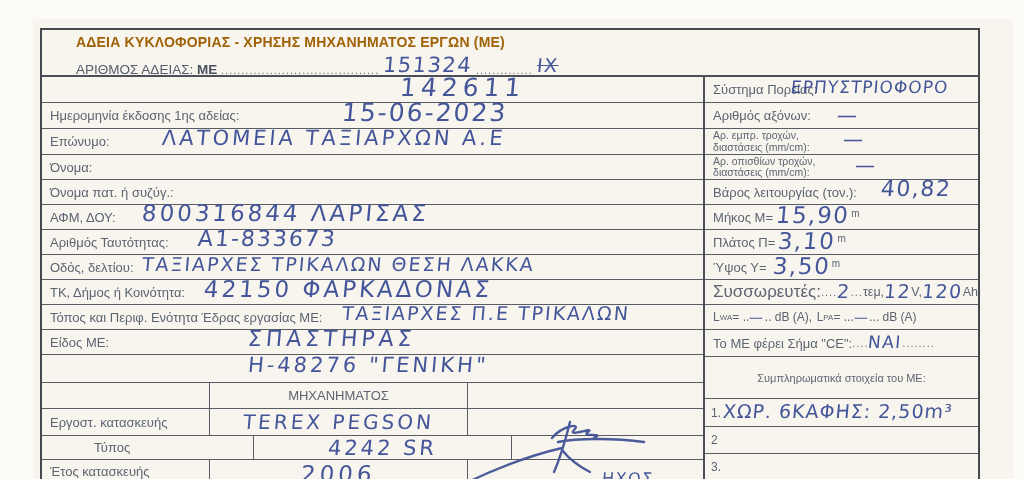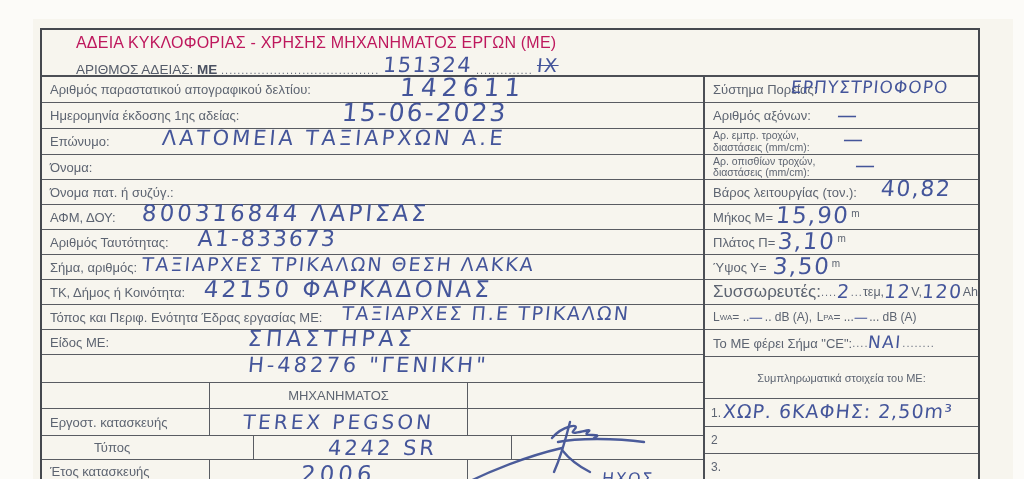--- a/index.html
+++ b/index.html
@@ -3,22 +3,22 @@
 <meta charset="utf-8">
 <style>
   html,body{margin:0;padding:0;width:1024px;height:479px;overflow:hidden;
     background:#fcfbf8;font-family:"Liberation Sans",sans-serif;}
   *{box-sizing:border-box;}
   .paper{position:absolute;left:33px;top:19px;width:980px;height:460px;background:#f7f5ee;}
   .sheet{position:absolute;left:40px;top:28px;width:940px;height:465px;
     border:2.5px solid #45484e;background:#f7f5ee;}
   
   .hdr{position:relative;height:47px;border-bottom:2px solid #4c4f55;}
-  .title{position:absolute;left:34px;top:4px;font-size:16px;font-weight:normal;
-    color:#be185d;letter-spacing:.2px;white-space:nowrap;}
+  .title{position:absolute;left:34px;top:4px;font-size:14px;font-weight:bold;
+    color:#a16207;letter-spacing:.2px;white-space:nowrap;}
   .licline{position:absolute;left:34px;top:25px;font-size:13.5px;color:#555c6a;white-space:nowrap;}
   .licline b{color:#4a5161;}
   .dots{color:#6a7180;font-size:11px;letter-spacing:1px;}
   
   .hw{font-family:"DejaVu Sans",sans-serif;color:#44559a;display:inline-block;
     transform:skewX(-5deg);white-space:nowrap;letter-spacing:1.5px;}
   .hw.abs{position:absolute;z-index:3;}
   .strike{text-decoration:line-through;}
   
   .cols{position:absolute;top:47px;left:0;right:0;bottom:0;display:flex;align-items:stretch;}
@@ -59,21 +59,20 @@
       <span class="dots">..............</span>
       <span class="hw strike" style="font-size:19px;position:relative;top:-2px;">ΙΧ</span>
     </div>
   </div>
 
   <div class="cols">
 
     <div class="lcol">
 
       <div class="row" style="height:26px;">
-        <span class="plabel">Αριθμός παραστατικού απογραφικού δελτίου:</span>
         <span class="hw abs" style="left:358px;top:-4px;font-size:25px;letter-spacing:5px;">142611</span>
       </div>
       <div class="row" style="height:26px;">
         <span class="plabel">Ημερομηνία έκδοσης 1ης αδείας:</span>
         <span class="hw abs" style="left:300px;top:-5px;font-size:25px;letter-spacing:2px;">15-06-2023</span>
       </div>
       <div class="row" style="height:26px;">
         <span class="plabel">Επώνυμο:</span>
         <span class="hw abs" style="left:120px;top:-3px;font-size:21px;letter-spacing:3px;">ΛΑΤΟΜΕΙΑ ΤΑΞΙΑΡΧΩΝ Α.Ε</span>
       </div>
@@ -85,21 +84,21 @@
       </div>
       <div class="row" style="height:25px;">
         <span class="plabel">ΑΦΜ, ΔΟΥ:</span>
         <span class="hw abs" style="left:100px;top:-5px;font-size:23px;letter-spacing:3px;">800316844 ΛΑΡΙΣΑΣ</span>
       </div>
       <div class="row" style="height:25px;">
         <span class="plabel">Αριθμός Ταυτότητας:</span>
         <span class="hw abs" style="left:156px;top:-4px;font-size:22px;letter-spacing:2px;">Α1-833673</span>
       </div>
       <div class="row" style="height:25px;">
-        <span class="plabel">Σήμα, αριθμός:</span>
+        <span class="plabel">Οδός, δελτίου:</span>
         <span class="hw abs" style="left:100px;top:-2px;font-size:19px;letter-spacing:2px;">ΤΑΞΙΑΡΧΕΣ ΤΡΙΚΑΛΩΝ ΘΕΣΗ ΛΑΚΚΑ</span>
       </div>
       <div class="row" style="height:25px;">
         <span class="plabel">ΤΚ, Δήμος ή Κοινότητα:</span>
         <span class="hw abs" style="left:162px;top:-4px;font-size:23px;letter-spacing:3px;">42150 ΦΑΡΚΑΔΟΝΑΣ</span>
       </div>
       <div class="row" style="height:25px;">
         <span class="plabel">Τόπος και Περιφ. Ενότητα Έδρας εργασίας ΜΕ:</span>
         <span class="hw abs" style="left:300px;top:-3px;font-size:19px;letter-spacing:2px;">ΤΑΞΙΑΡΧΕΣ Π.Ε ΤΡΙΚΑΛΩΝ</span>
       </div>

